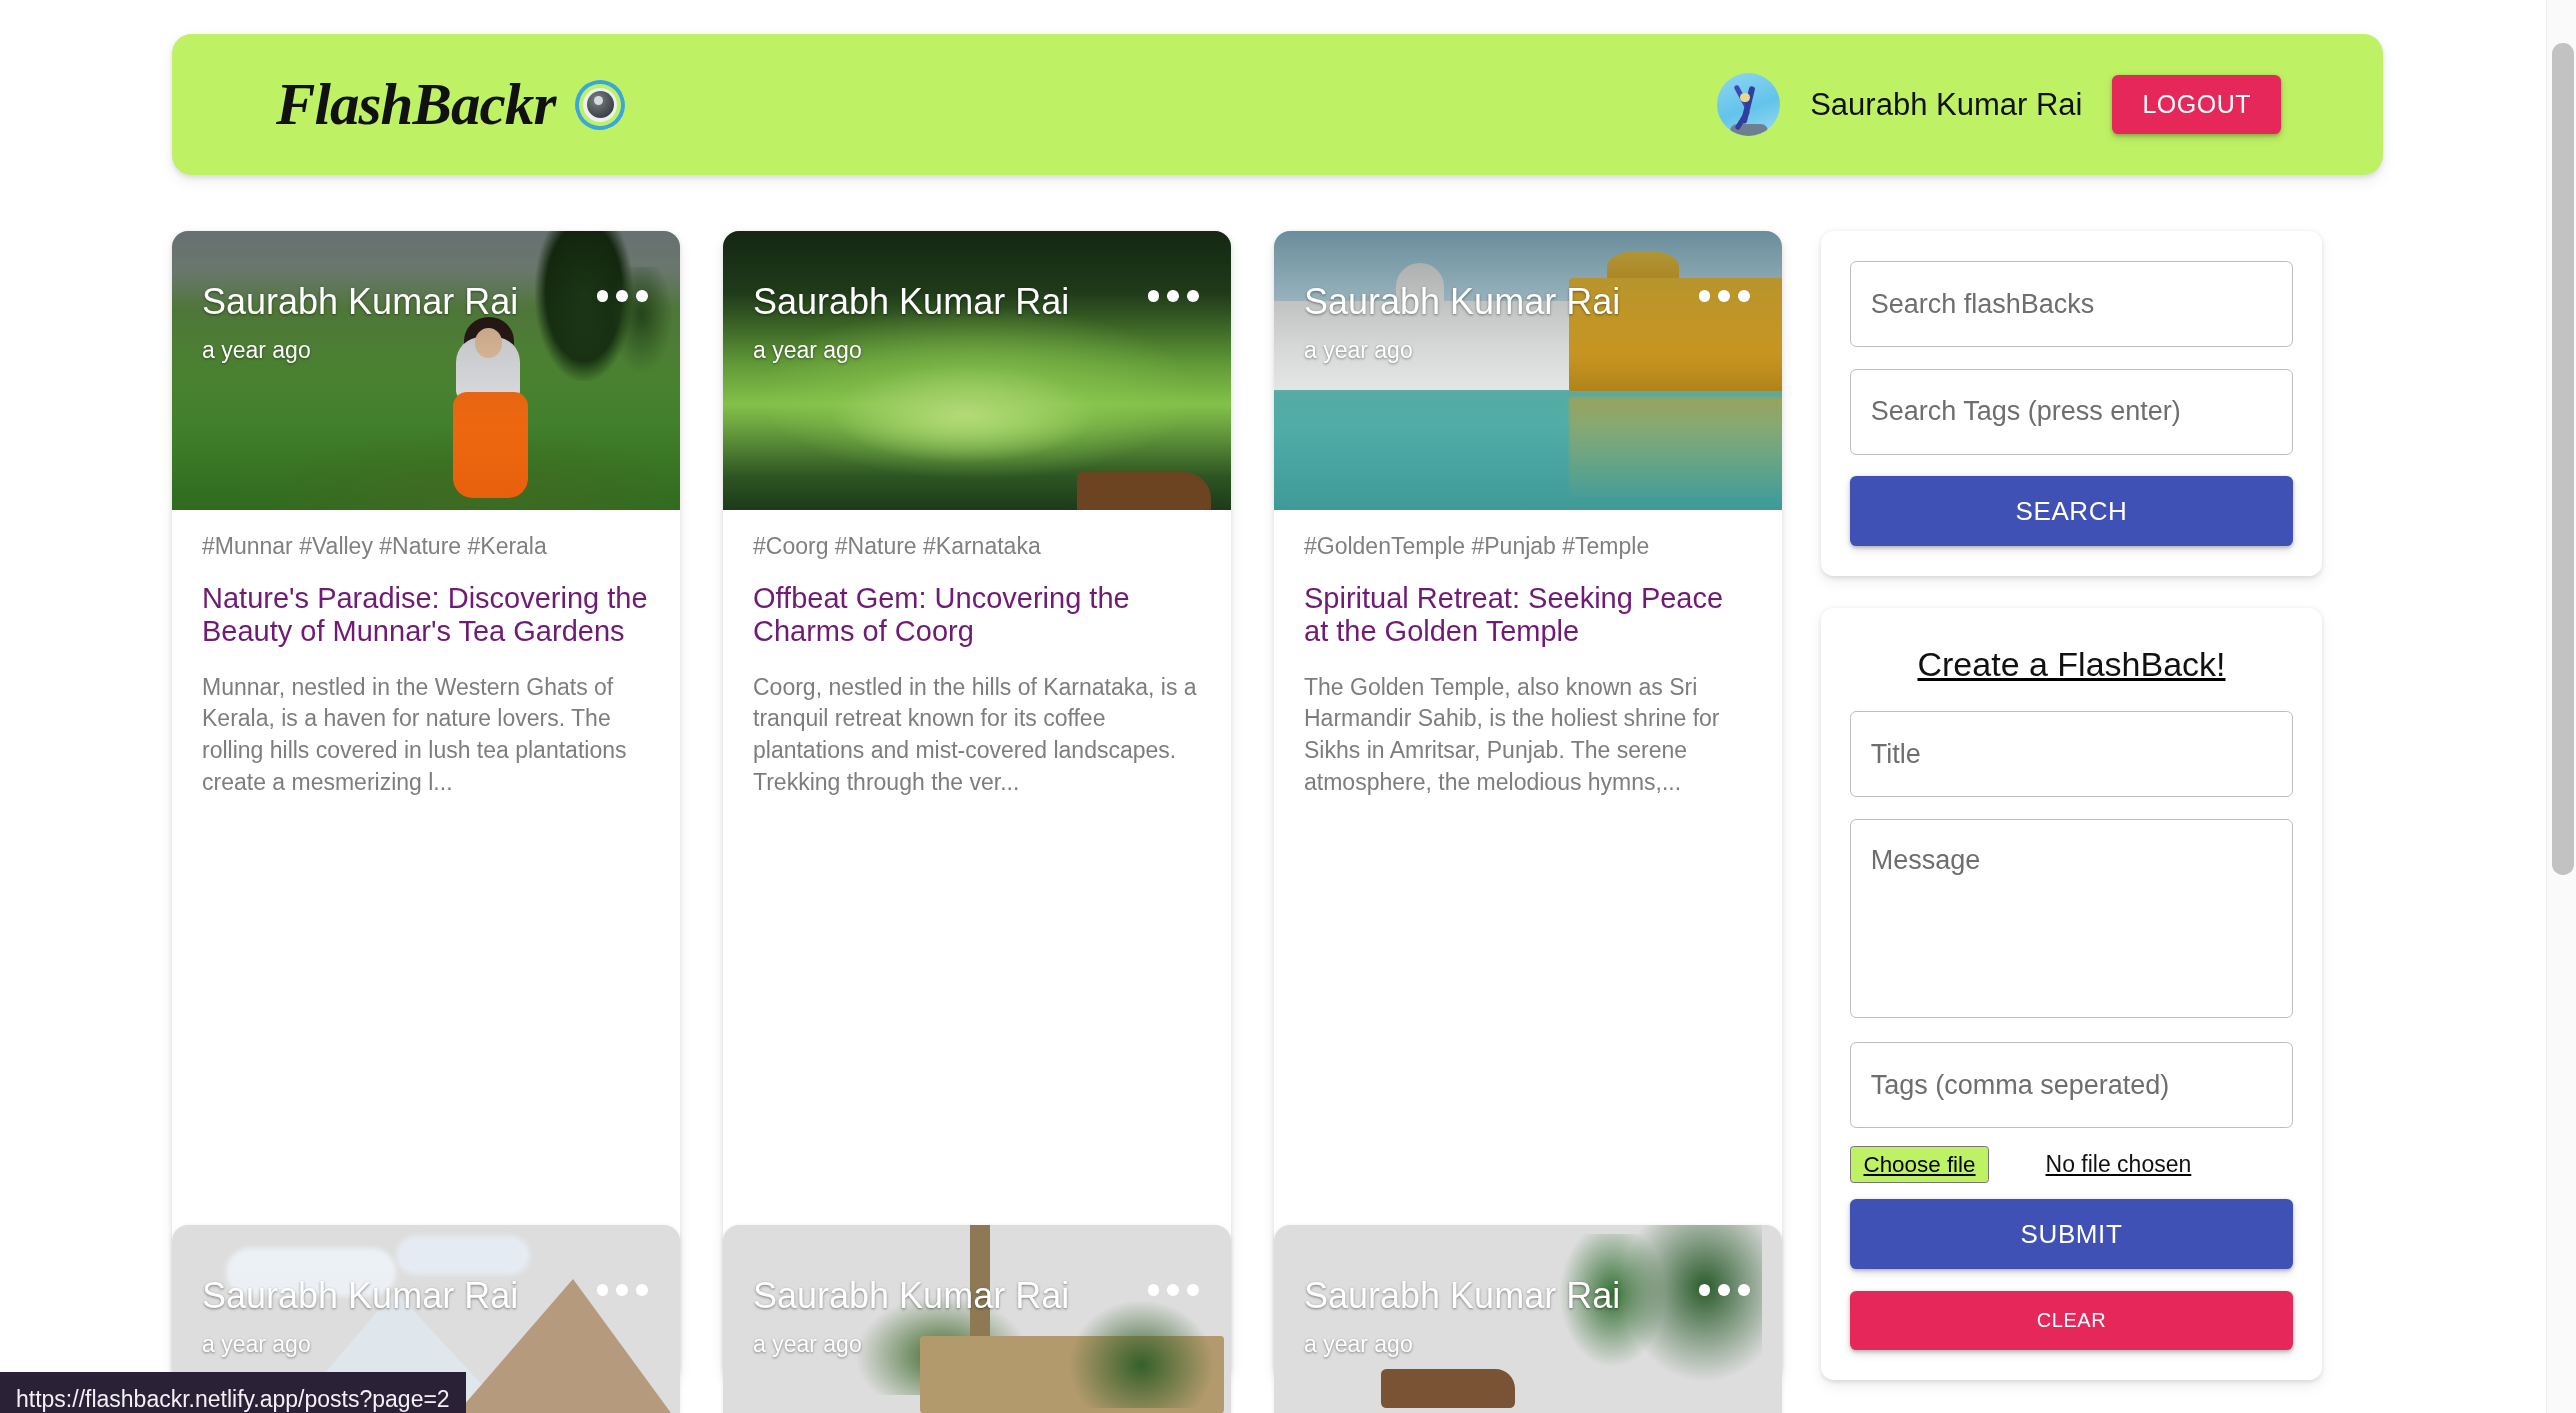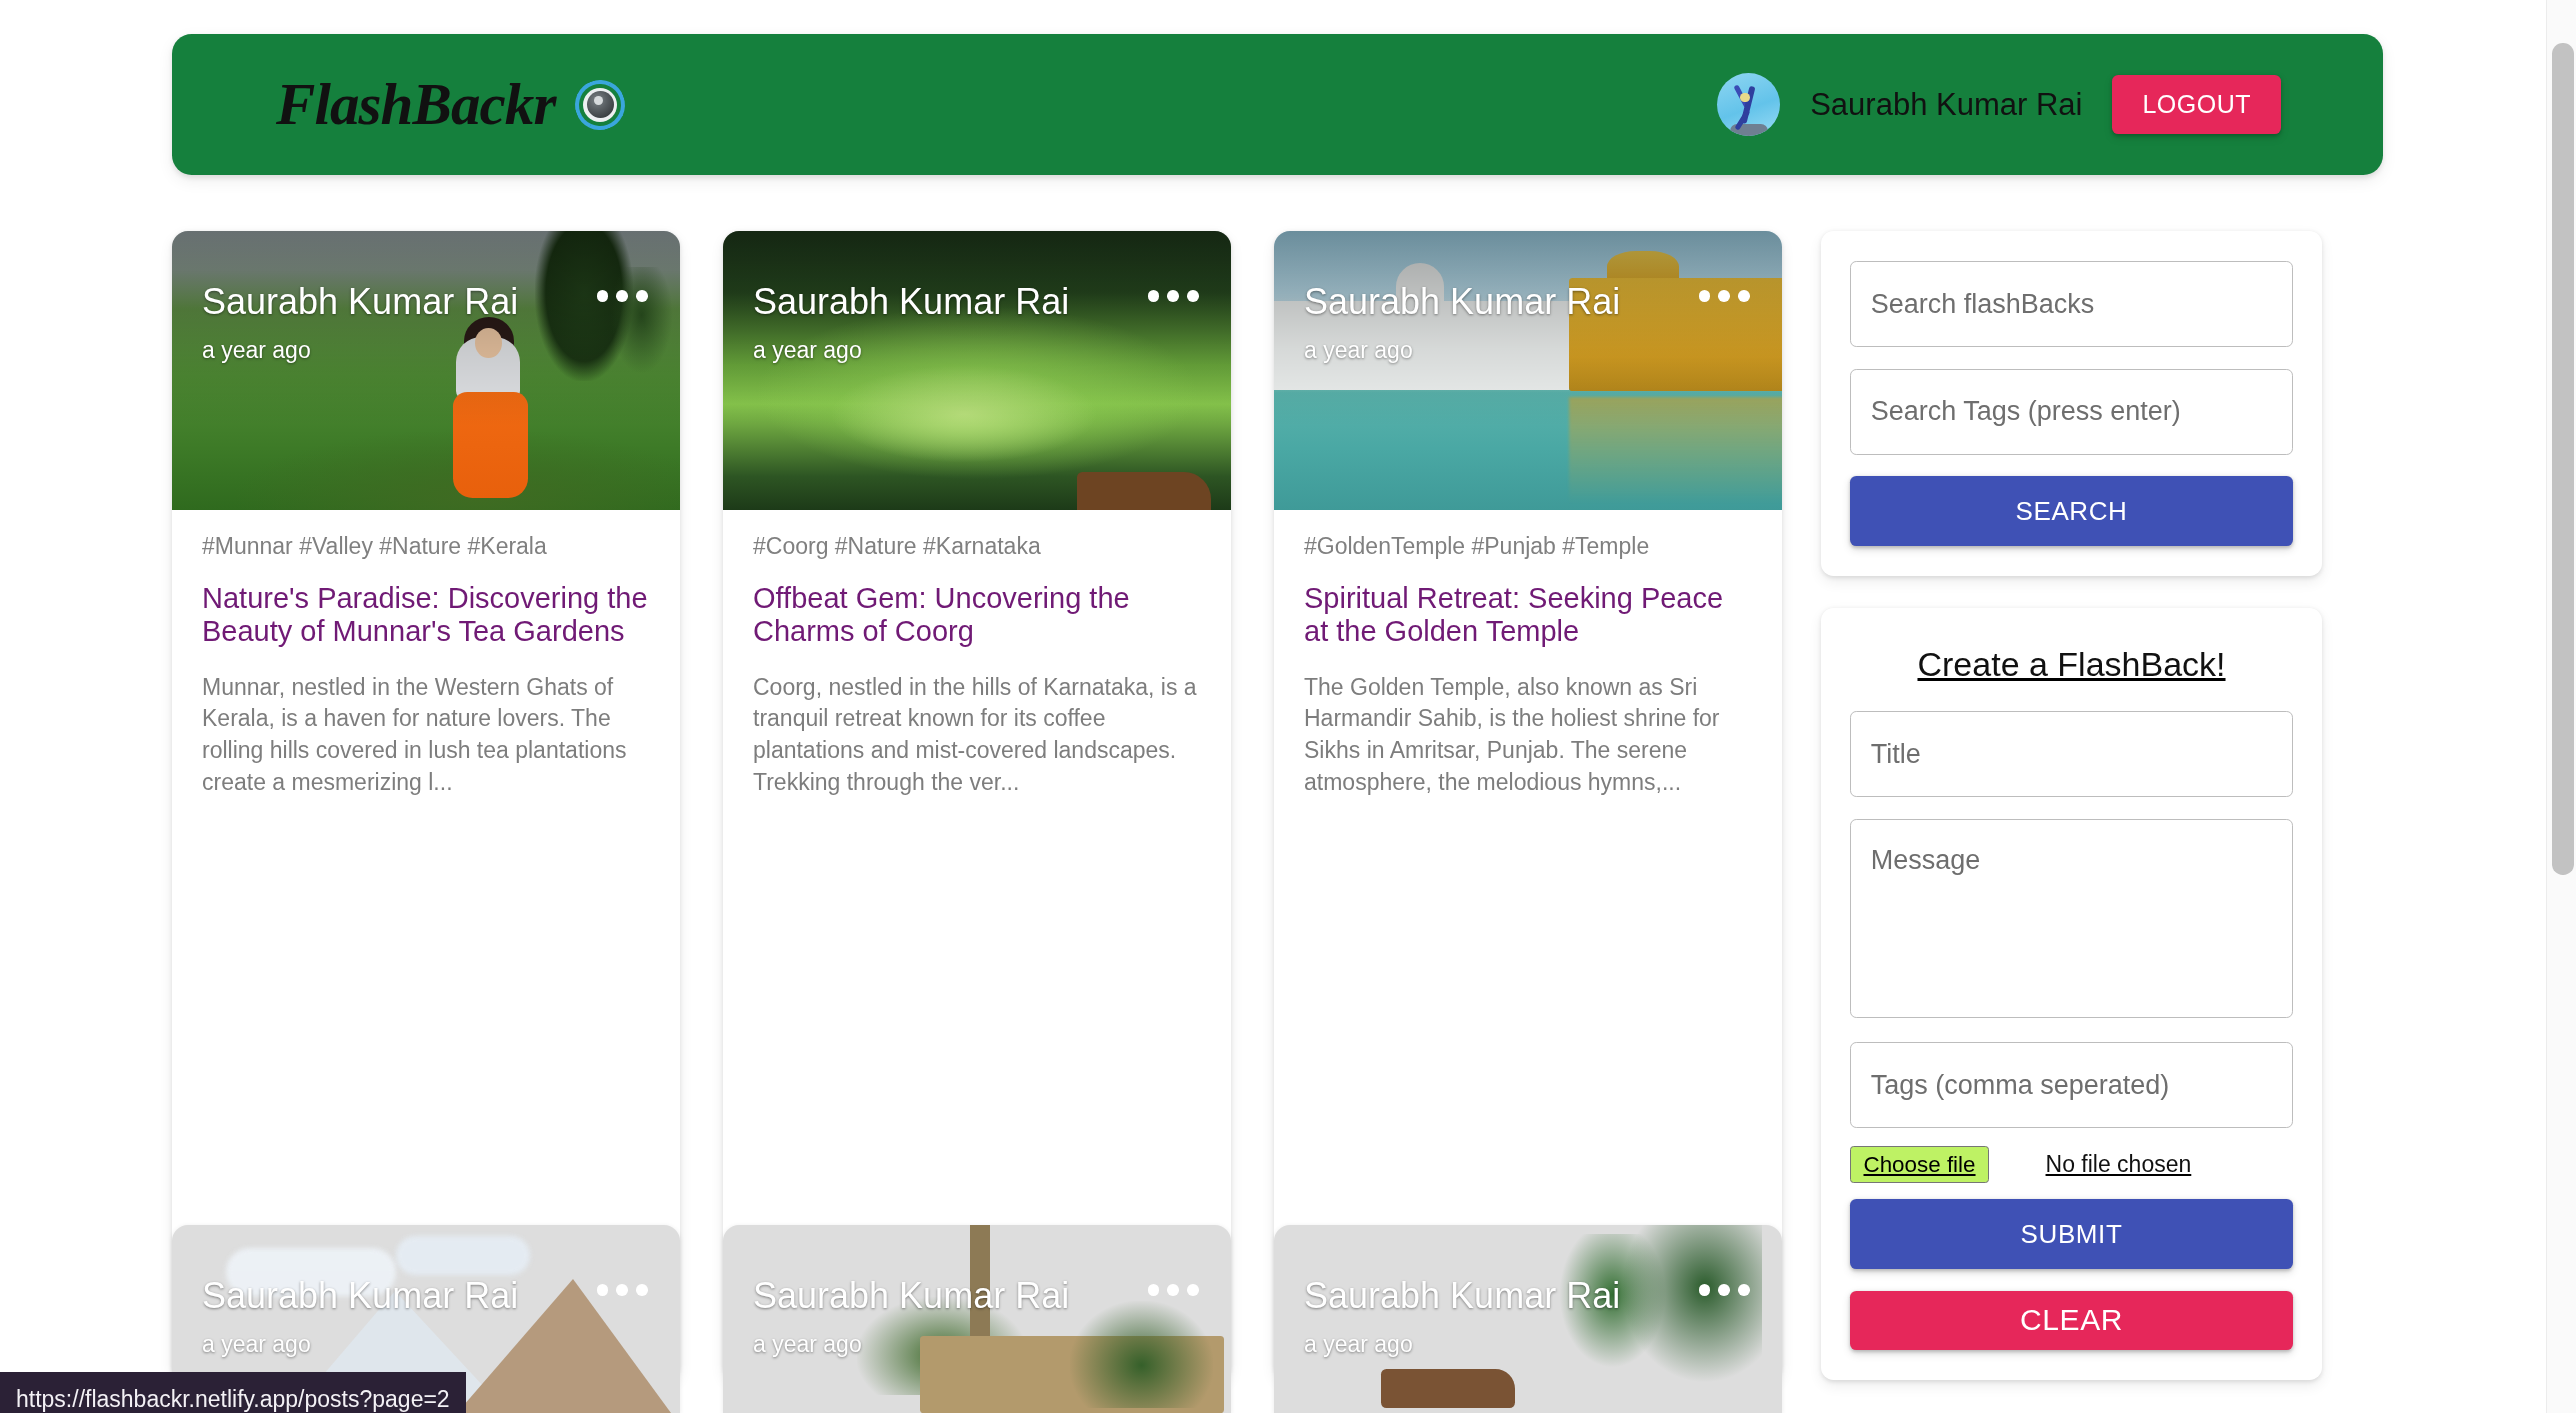--- a/index.html
+++ b/index.html
@@ -9,21 +9,21 @@
     background: #ffffff;
     font-family: "Liberation Sans", sans-serif;
     overflow: hidden;
     position: relative;
   }
   .page-shell { position:absolute; inset:0 30px 0 0; background:#fff; overflow:hidden; }
 
   
   .appbar {
     position:absolute; left:172px; top:34px; width:2211px; height:141px;
-    background:#15803d; border-radius:19.7px;
+    background:#bef264; border-radius:19.7px;
     box-shadow: 0 2.7px 5.4px rgba(0,0,0,.09), 0 5.4px 16px rgba(0,0,0,.07);
     display:flex; align-items:center;
   }
   .brand { display:flex; align-items:center; gap:19.7px; margin-left:104px; }
   .brand-text {
     font-family:"Liberation Serif", serif;
     font-style:italic; font-weight:bold;
     font-size:59px; letter-spacing:-0.9px; color:#111;
   }
   .lens { width:50px; height:50px; position:relative; flex:0 0 auto; }
@@ -123,21 +123,21 @@
   .field::placeholder { color:#6e6e6e; }
   textarea.field { height:199px; padding:23px 19.7px; resize:none; line-height:1.3; }
   .gap { height:21.5px; }
   .btn-primary {
     width:100%; height:70px; border:none; border-radius:6.3px; cursor:pointer;
     background:#3f51b5; color:#fff; font-size:26px; letter-spacing:0.6px;
     font-family:inherit; box-shadow:0 1.8px 3.6px rgba(0,0,0,.2), 0 3.6px 8px rgba(0,0,0,.13);
   }
   .btn-danger {
     width:100%; height:59px; border:none; border-radius:6.3px; cursor:pointer;
-    background:#e6275a; color:#fff; font-size:30px; letter-spacing:0.6px;
+    background:#e6275a; color:#fff; font-size:20px; letter-spacing:0.6px;
     font-family:inherit; box-shadow:0 1.8px 3.6px rgba(0,0,0,.2), 0 3.6px 8px rgba(0,0,0,.13);
   }
   .panel-title { text-align:center; font-size:34px; color:#111; margin:7.2px 0 27px; font-weight:400; }
   .filerow { display:flex; align-items:center; gap:12.5px; margin:18px 0 16px; }
   .file-btn {
     font-family:inherit; font-size:22.4px; background:#bef264; border:0.9px solid #767676;
     border-radius:3.6px; padding:4.5px 12.5px; color:#000; cursor:pointer;
   }
   .file-status { font-size:23px; color:#111;margin-left:44px; }
 

